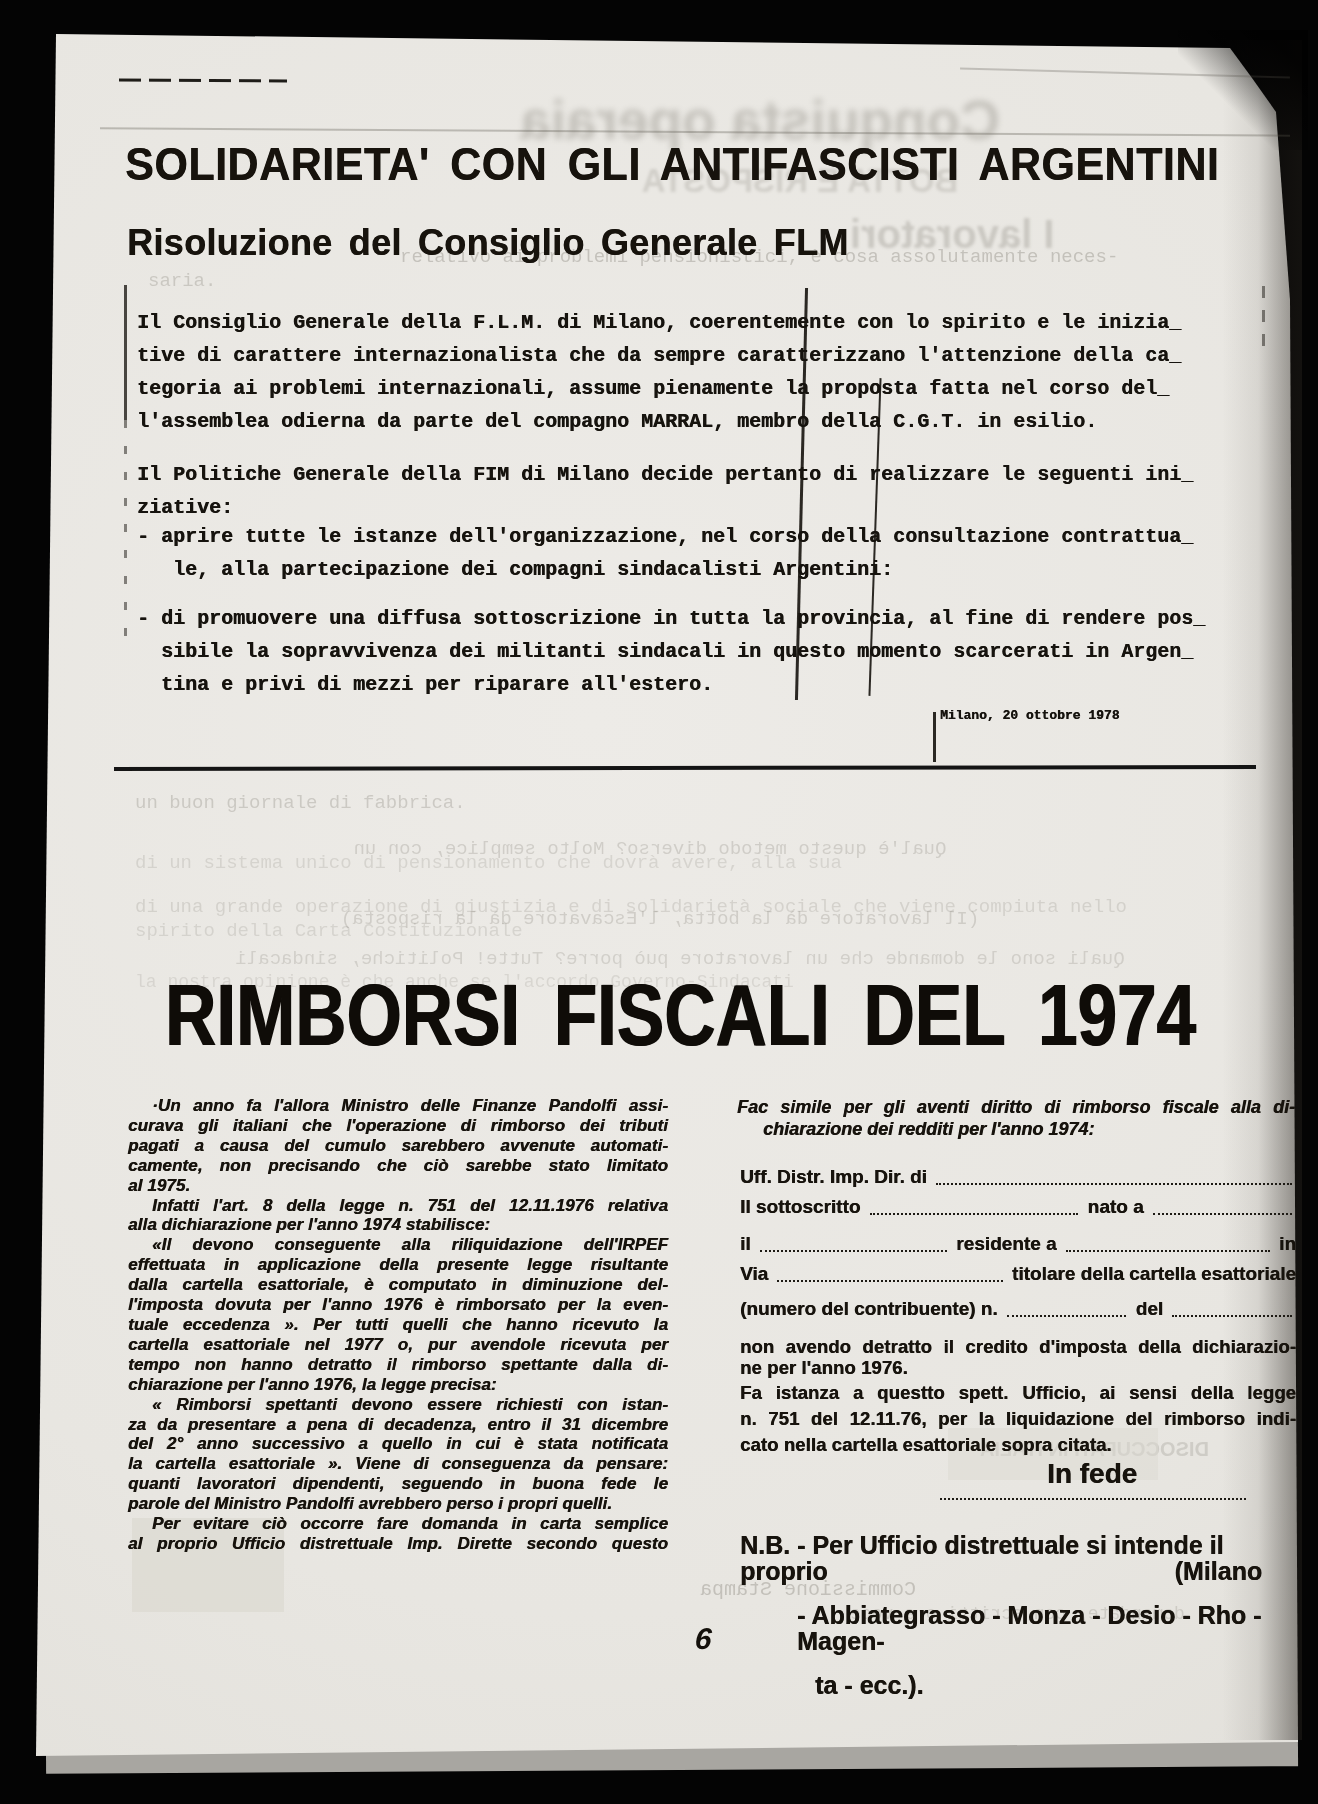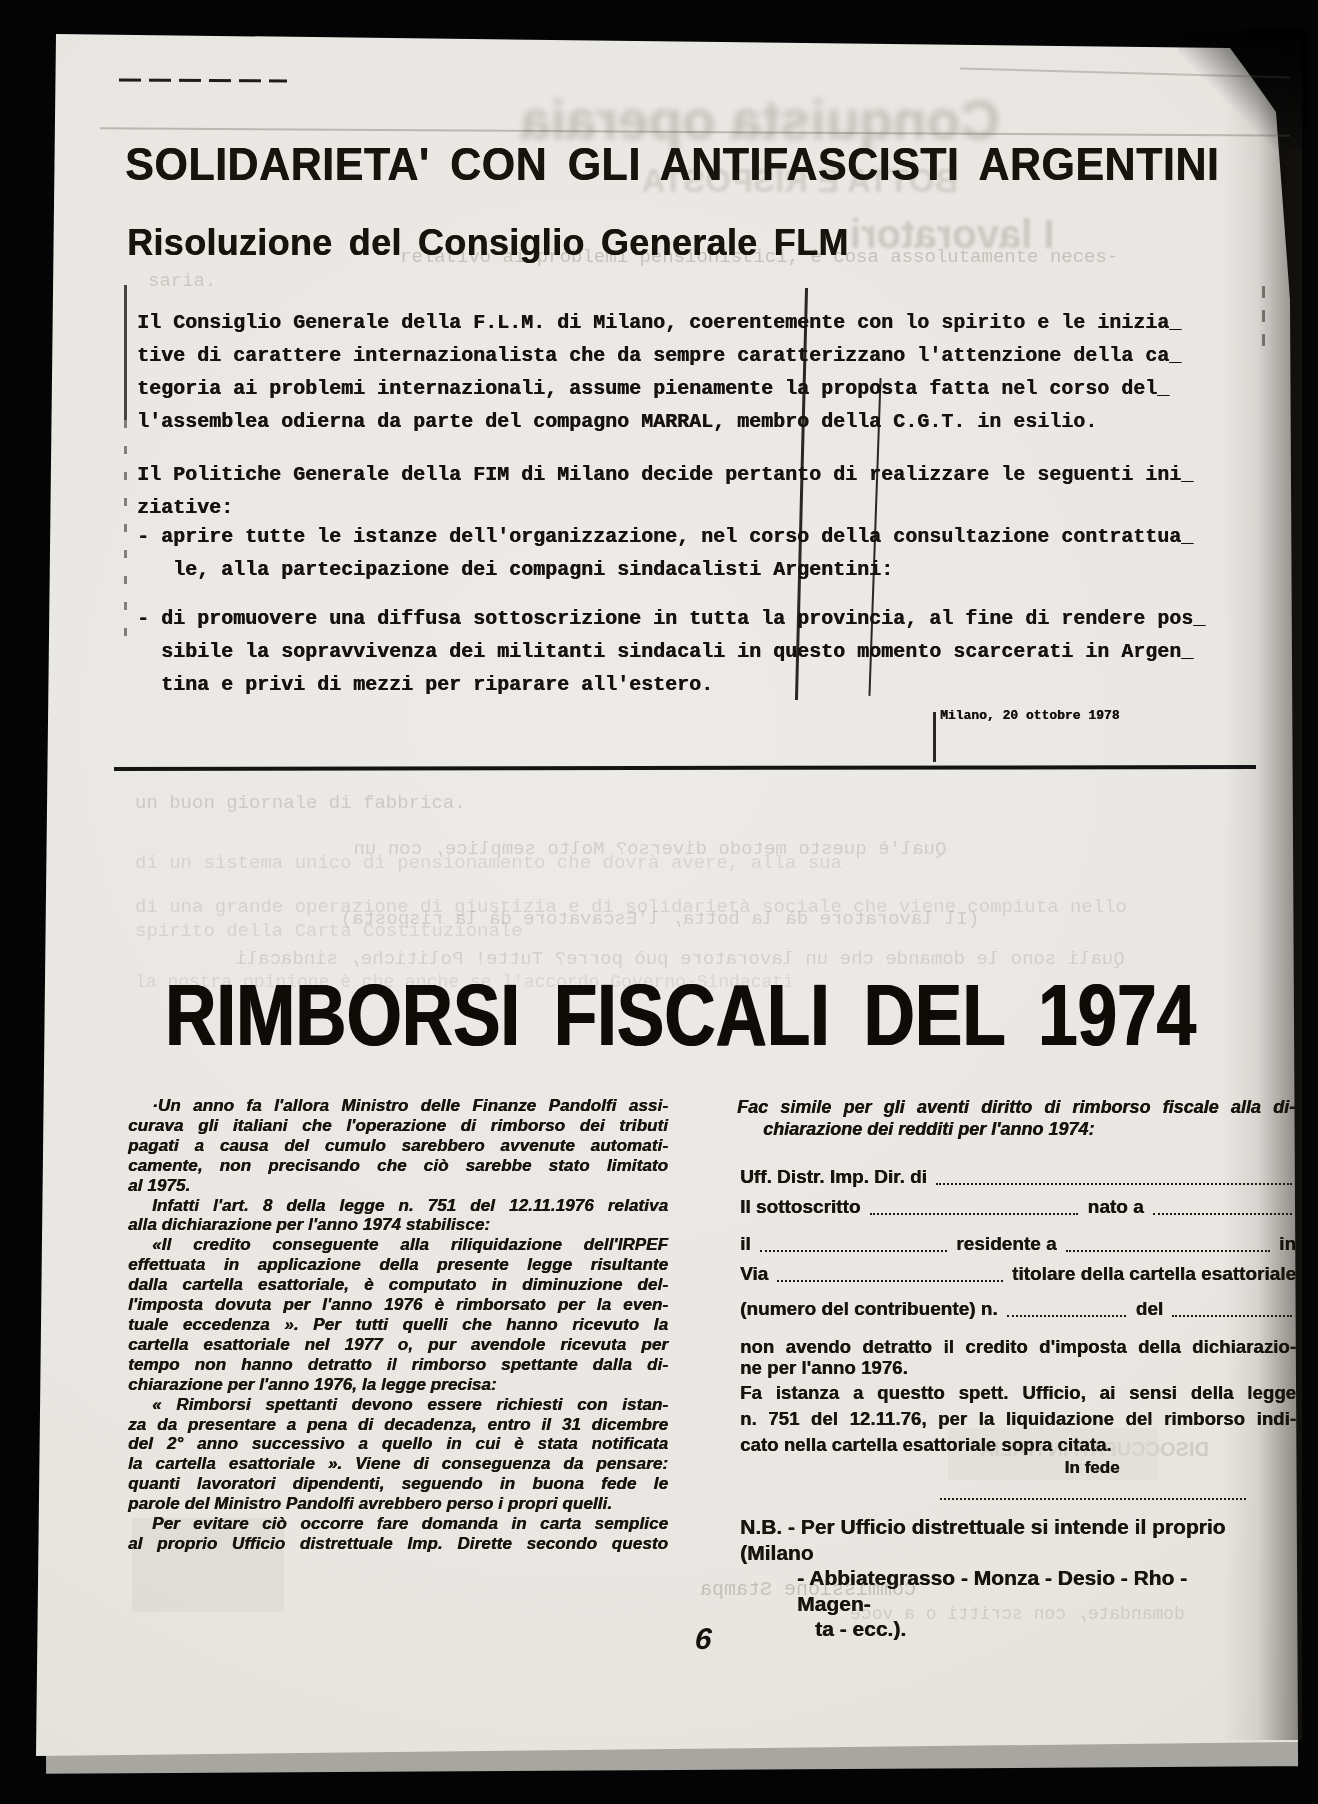--- a/index.html
+++ b/index.html
@@ -43,24 +43,24 @@
            text-shadow:.4px 0 currentColor;text-align:justify;}
   .ind2{padding-left:26px;}
   .form-row{position:absolute;left:740px;width:556px;display:flex;align-items:baseline;font-weight:700;
             font-size:19px;color:var(--ink);text-shadow:.4px 0 currentColor;}
   .fr-t{white-space:pre;}
   .fr-b{flex-grow:1;border-bottom:2.5px dotted #1d1a14;height:14px;align-self:flex-end;margin:0 4px 3px;}
   .rbody{position:absolute;left:740px;width:556px;}
   .rb-line{font-weight:700;font-size:18.5px;color:var(--ink);text-align:justify;letter-spacing:.1px;
            text-shadow:.45px 0 currentColor;}
   .infede{position:absolute;left:1032px;top:1458px;width:120px;text-align:center;font-weight:700;
-          font-size:17px;color:var(--ink);text-shadow:.5px 0 currentColor;}
+          font-size:28px;color:var(--ink);text-shadow:.5px 0 currentColor;}
   .sig{position:absolute;left:940px;top:1498px;width:306px;border-bottom:2.5px dotted #1d1a14;height:0;}
   .nb{position:absolute;left:740px;top:1514px;width:522px;}
-  .nb-line{font-weight:700;font-size:21px;line-height:25.5px;color:var(--ink);text-shadow:.45px 0 currentColor;}
+  .nb-line{font-weight:700;font-size:25px;line-height:25.5px;color:var(--ink);text-shadow:.45px 0 currentColor;margin-top:19px;}
   .pagenum{position:absolute;left:695px;top:1622px;font-weight:700;font-style:italic;font-size:30px;
            color:#14100b;transform:skewX(-4deg);}
 </style>
 </head>
 <body>
 
 <div class="canvas">
   <div class="under"></div>
   <div class="paper"></div>
   <div class="curl"></div>
@@ -130,21 +130,21 @@
   <div class="layer">
     <div class="rtitle"><span class="stretch">RIMBORSI FISCALI DEL 1974</span></div>
     <div class="colL" id="left-col">
         <div class="lc-line ind jl">·Un anno fa l'allora Ministro delle Finanze Pandolfi assi-</div>
         <div class="lc-line jl">curava gli italiani che l'operazione di rimborso dei tributi</div>
         <div class="lc-line jl">pagati a causa del cumulo sarebbero avvenute automati-</div>
         <div class="lc-line jl">camente, non precisando che ciò sarebbe stato limitato</div>
         <div class="lc-line">al 1975.</div>
         <div class="lc-line ind jl">Infatti l'art. 8 della legge n. 751 del 12.11.1976 relativa</div>
         <div class="lc-line">alla dichiarazione per l'anno 1974 stabilisce:</div>
-        <div class="lc-line ind jl">«Il credito conseguente alla riliquidazione dell'IRPEF</div>
+        <div class="lc-line ind jl">«Il devono conseguente alla riliquidazione dell'IRPEF</div>
         <div class="lc-line jl">effettuata in applicazione della presente legge risultante</div>
         <div class="lc-line jl">dalla cartella esattoriale, è computato in diminuzione del-</div>
         <div class="lc-line jl">l'imposta dovuta per l'anno 1976 è rimborsato per la even-</div>
         <div class="lc-line jl">tuale eccedenza ». Per tutti quelli che hanno ricevuto la</div>
         <div class="lc-line jl">cartella esattoriale nel 1977 o, pur avendole ricevuta per</div>
         <div class="lc-line jl">tempo non hanno detratto il rimborso spettante dalla di-</div>
         <div class="lc-line">chiarazione per l'anno 1976, la legge precisa:</div>
         <div class="lc-line ind jl">« Rimborsi spettanti devono essere richiesti con istan-</div>
         <div class="lc-line jl">za da presentare a pena di decadenza, entro il 31 dicembre</div>
         <div class="lc-line jl">del 2° anno successivo a quello in cui è stata notificata</div>

